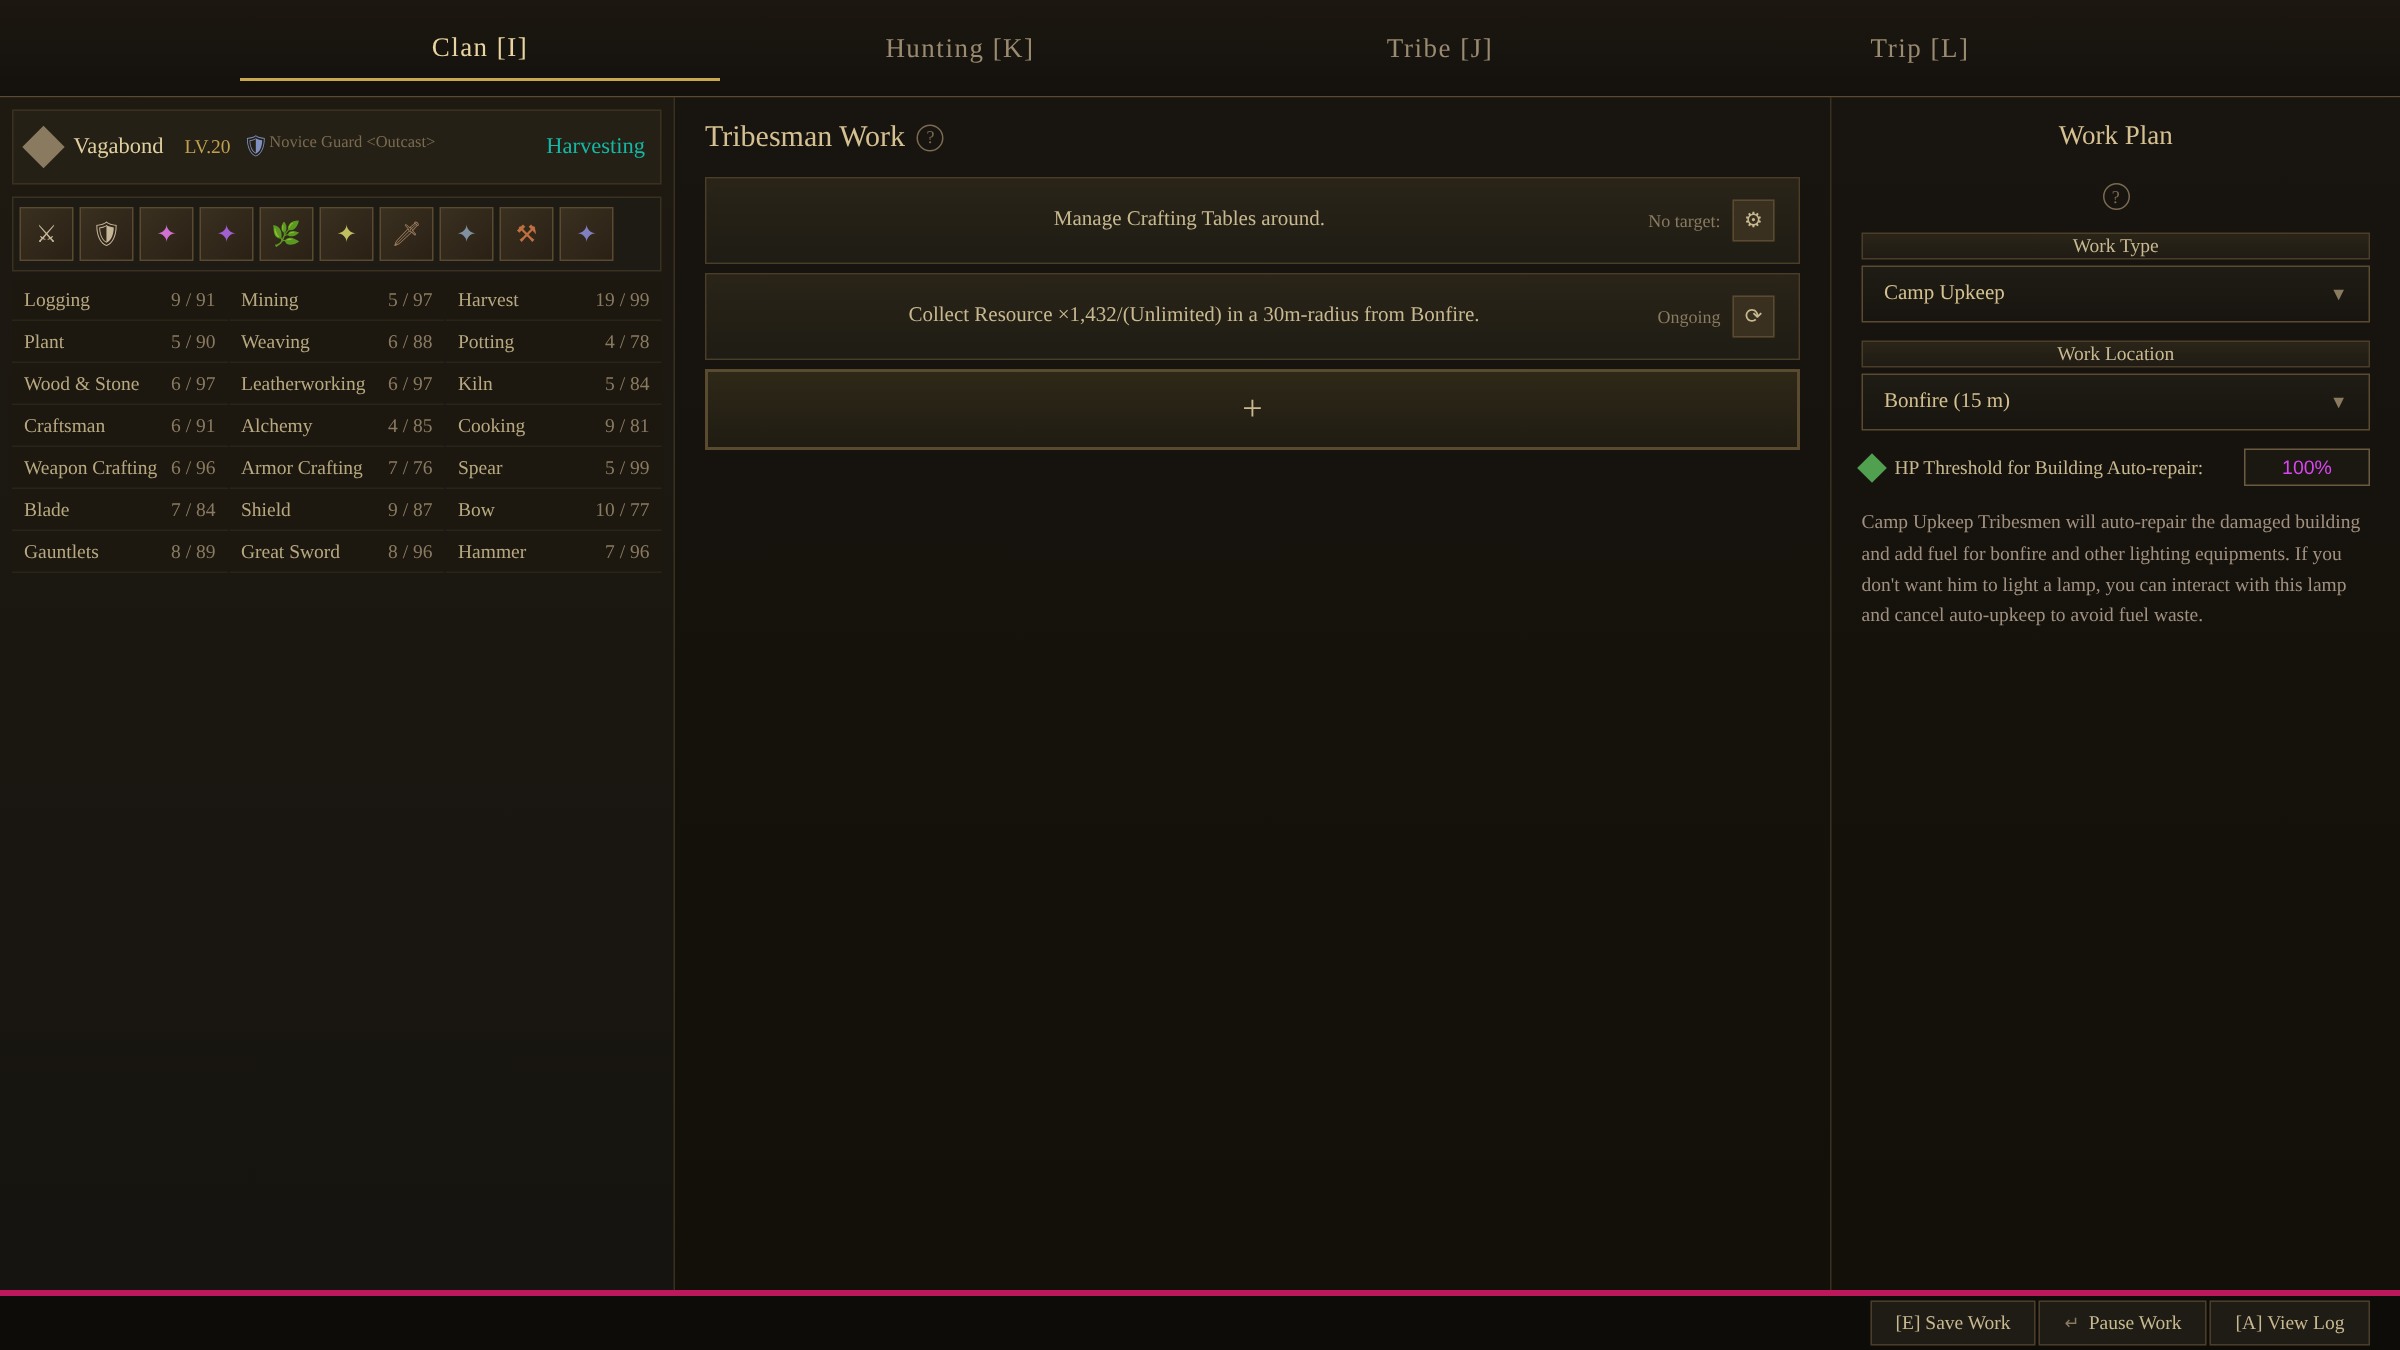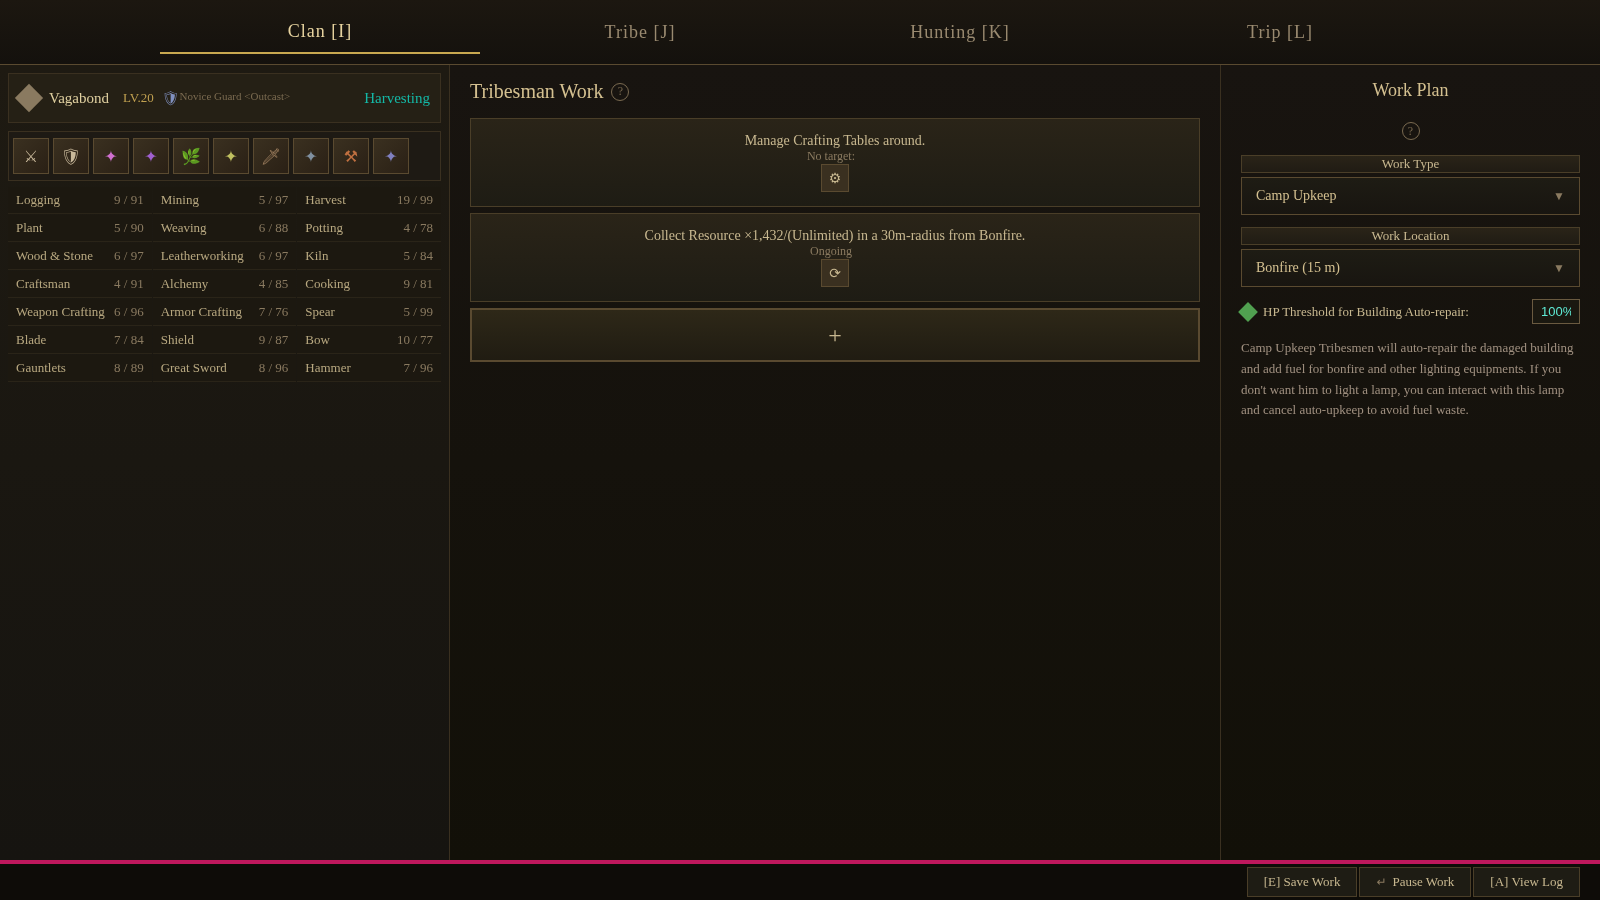--- a/index.html
+++ b/index.html
@@ -177,21 +177,20 @@
 
     .work-task {
       background: linear-gradient(180deg, #2a2418 0%, #1e1c14 100%);
       border: 1px solid #4a3e28;
       padding: 14px 16px;
       margin-bottom: 6px;
       display: flex;
       align-items: center;
       justify-content: space-between;
       min-height: 54px;
-      flex-direction: column;
     }
     .work-task-text {
       font-size: 14px;
       color: #c8b890;
       flex: 1;
       text-align: center;
     }
     .task-badge {
       font-size: 12px;
       color: #8a7a60;
@@ -289,22 +288,22 @@
     .hp-label {
       font-size: 13px;
       color: #c8b890;
       flex: 1;
     }
     .hp-input {
       background: #1a1810;
       border: 1px solid #6a5a40;
       padding: 4px 8px;
       font-size: 13px;
-      color: #5eead4;
-      width: 48px;
+      color: #d946ef;
+      width: 84px;
       text-align: center;
     }
 
     .description-text {
       font-size: 13px;
       color: #a09080;
       line-height: 1.6;
     }
 
     
@@ -338,22 +337,22 @@
       color: #7a6a50;
     }
   </style>
 </head>
 <body>
 
 <div class="ui-wrapper">
 
   <nav class="top-nav">
     <div class="nav-tab active">Clan [I]</div>
+    <div class="nav-tab">Hunting [K]</div>
     <div class="nav-tab">Tribe [J]</div>
-    <div class="nav-tab">Hunting [K]</div>
     <div class="nav-tab">Trip [L]</div>
   </nav>
 
   <div class="main-layout">
 
     <div class="left-panel">
 
       <div class="character-header">
         <div class="character-diamond"></div>
         <div style="display:flex; flex-direction:row; flex:1;">
@@ -412,21 +411,21 @@
         <div class="skill-item">
           <span class="skill-name">Leatherworking</span>
           <span class="skill-value">6 / 97</span>
         </div>
         <div class="skill-item">
           <span class="skill-name">Kiln</span>
           <span class="skill-value">5 / 84</span>
         </div>
         <div class="skill-item">
           <span class="skill-name">Craftsman</span>
-          <span class="skill-value">4 / 91</span>
+          <span class="skill-value">6 / 91</span>
         </div>
         <div class="skill-item">
           <span class="skill-name">Alchemy</span>
           <span class="skill-value">4 / 85</span>
         </div>
         <div class="skill-item">
           <span class="skill-name">Cooking</span>
           <span class="skill-value">9 / 81</span>
         </div>
         <div class="skill-item">

